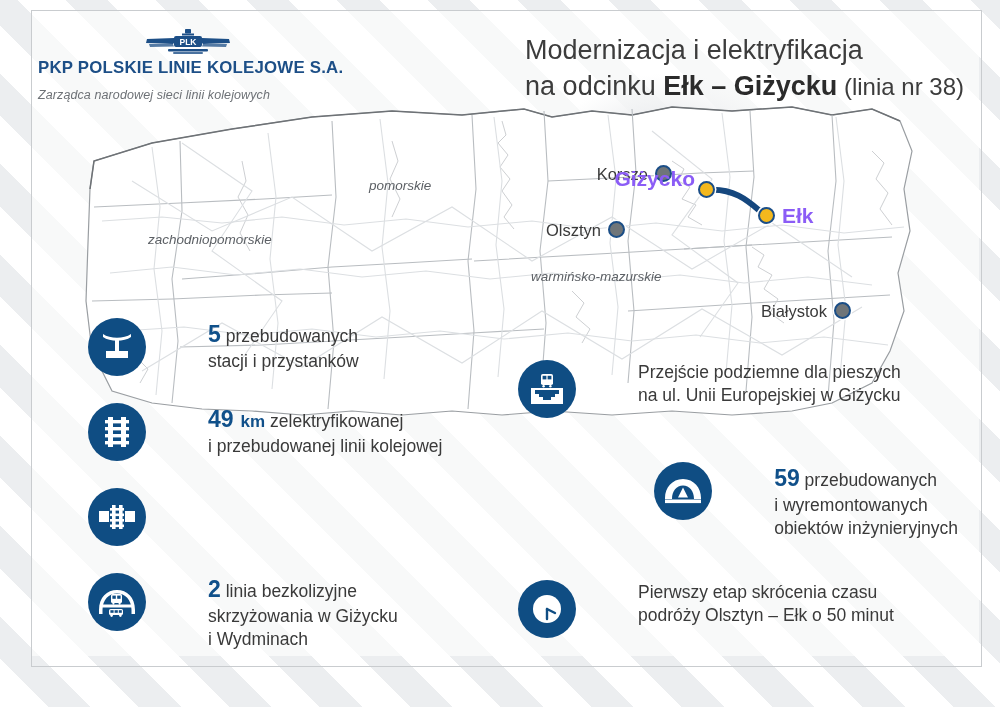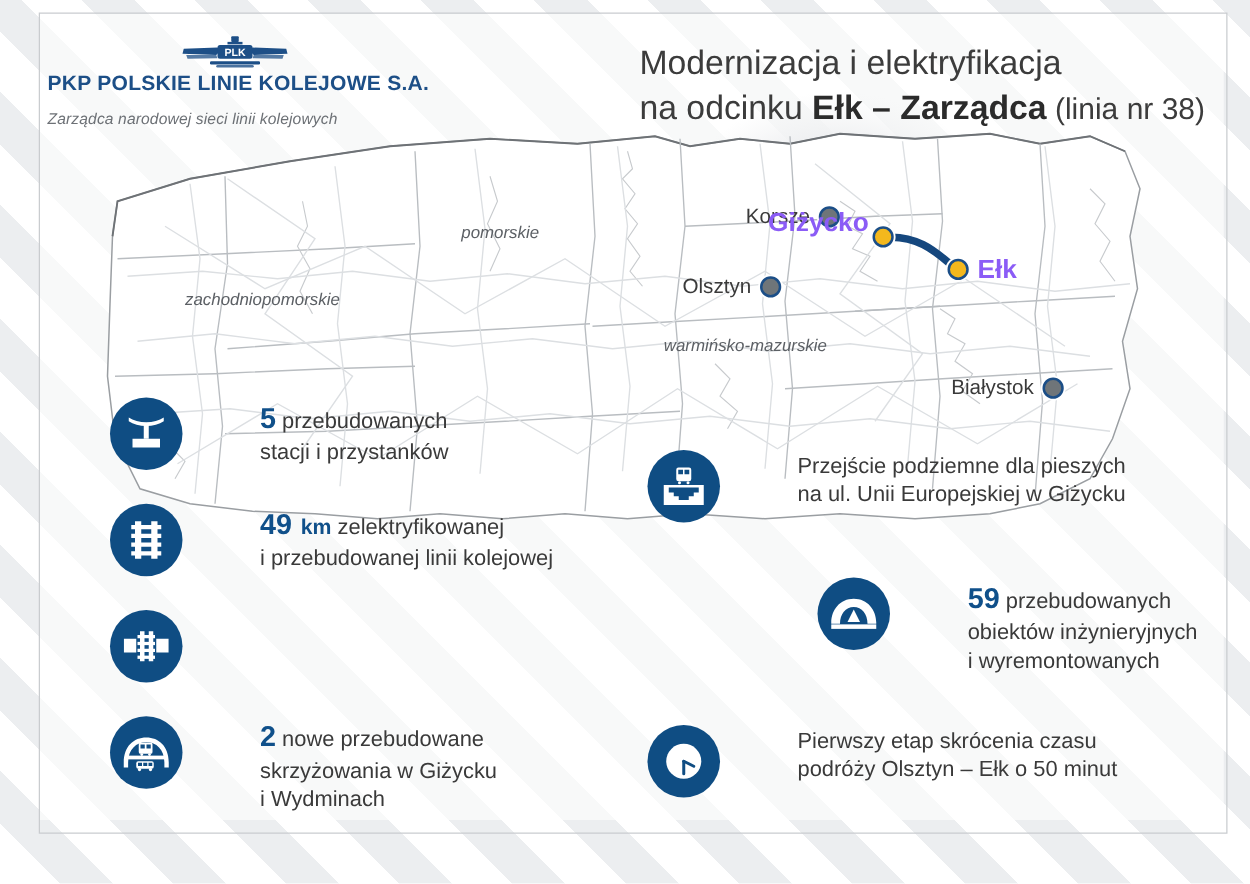--- a/index.html
+++ b/index.html
@@ -203,21 +203,21 @@
         <rect x="56" y="48" width="60" height="4" rx="2" opacity="0.8"></rect>
       </g>
       <text x="86" y="34" text-anchor="middle" font-family="Liberation Sans, sans-serif" font-size="17" font-weight="bold" fill="#ffffff">PLK</text>
     </svg>
     <div class="logo-name">PKP POLSKIE LINIE KOLEJOWE S.A.</div>
     <div class="logo-tag">Zarządca narodowej sieci linii kolejowych</div>
   </div>
 
   <div class="title">
     <div>Modernizacja i elektryfikacja</div>
-    <div><span>na odcinku </span><b>Ełk – Zarządca</b><span class="paren"> (linia nr 38)</span></div>
+    <div><span>na odcinku </span><b>Ełk – Giżycku</b><span class="paren"> (linia nr 38)</span></div>
   </div>
 
   <div class="col col-left">
 
     <div class="stat" style="margin-bottom:27px;">
       <div class="ic">
         <svg width="32" height="30" viewBox="0 0 32 30">
             <g fill="#fff">
           <path d="M2,2 C9,7 23,7 30,2 L30,5 C23,10 9,10 2,5 Z"></path>
           <rect x="14" y="7" width="4" height="12"></rect>
@@ -283,21 +283,21 @@
           <rect x="11" y="23" width="14" height="6" rx="1.6"></rect>
           <rect x="12.4" y="24.2" width="3.2" height="2.6" fill="#0f4d83"></rect>
           <rect x="16.6" y="24.2" width="3.2" height="2.6" fill="#0f4d83"></rect>
           <rect x="20.8" y="24.2" width="3" height="2.6" fill="#0f4d83"></rect>
           <circle cx="13.6" cy="29.6" r="1.3"></circle>
               <circle cx="22.4" cy="29.6" r="1.3"></circle>
         </g>
           </svg>
       </div>
       <div class="txt">
-        <span class="ln"><span class="num">2</span><span> nowe przebudowane</span></span>
+        <span class="ln"><span class="num">2</span><span> linia bezkolizyjne</span></span>
         <span class="ln">skrzyżowania w Giżycku</span>
         <span class="ln">i Wydminach</span>
       </div>
     </div>
 
   </div>
 
   <div class="col col-right">
 
     <div class="stat" style="margin-bottom:44px;">
@@ -327,22 +327,22 @@
             <g fill="#fff">
           <path d="M19,1 C8,1 1,10 1,20 L1,21 L8,21 C8,13 12.5,7.5 19,7.5
                    C25.5,7.5 30,13 30,21 L37,21 L37,20 C37,10 30,1 19,1 Z"></path>
           <rect x="1" y="21.5" width="36" height="3.6"></rect>
           <path d="M19,9.5 L24,19.5 L14,19.5 Z"></path>
         </g>
           </svg>
       </div>
       <div class="txt">
         <span class="ln"><span class="num">59</span><span> przebudowanych</span></span>
+        <span class="ln">i wyremontowanych</span>
         <span class="ln">obiektów inżynieryjnych</span>
-        <span class="ln">i wyremontowanych</span>
       </div>
     </div>
 
     <div class="stat">
       <div class="ic">
         <svg width="34" height="34" viewBox="0 0 34 34">
           <circle cx="17" cy="17" r="14" fill="#fff"></circle>
           <g stroke="#0f4d83" stroke-width="2.4" stroke-linecap="round">
             <line x1="17" y1="17" x2="25" y2="21"></line>
             <line x1="17" y1="17" x2="17" y2="27"></line>

